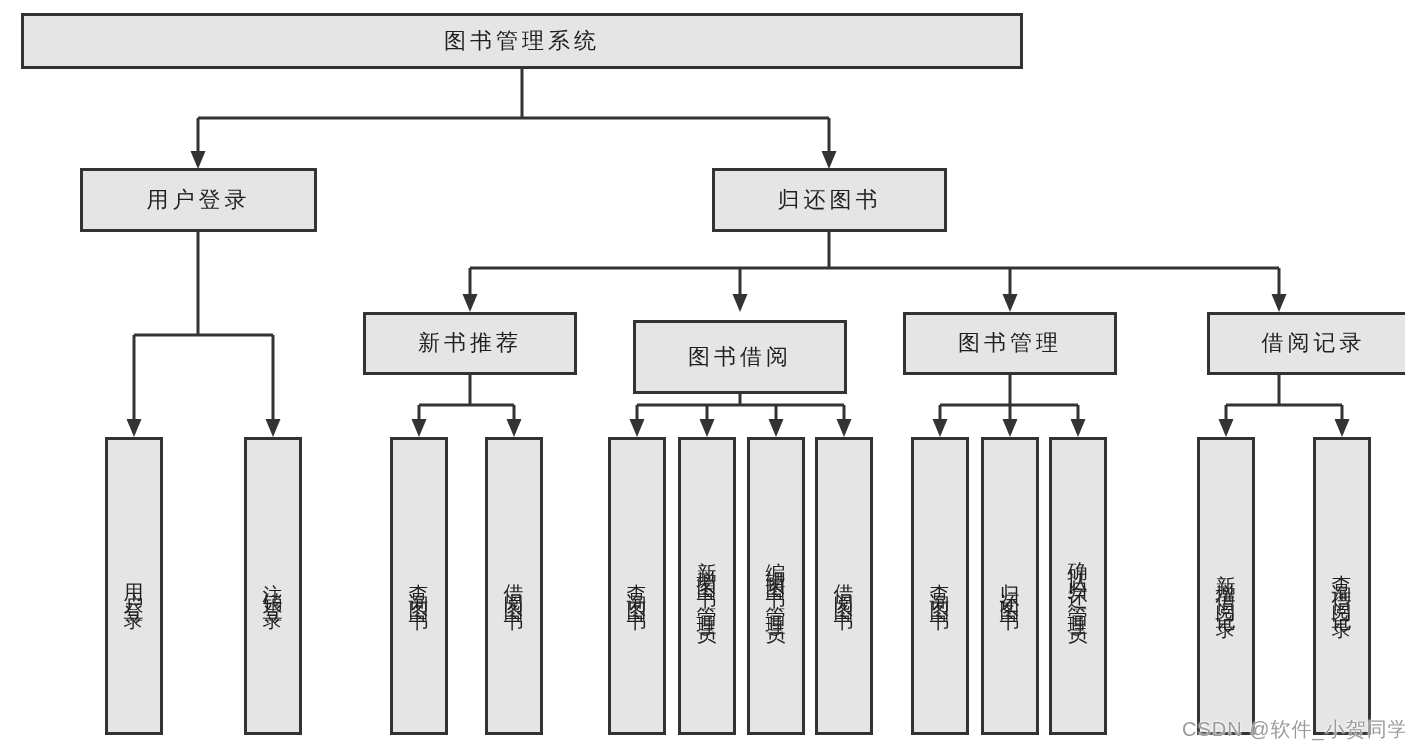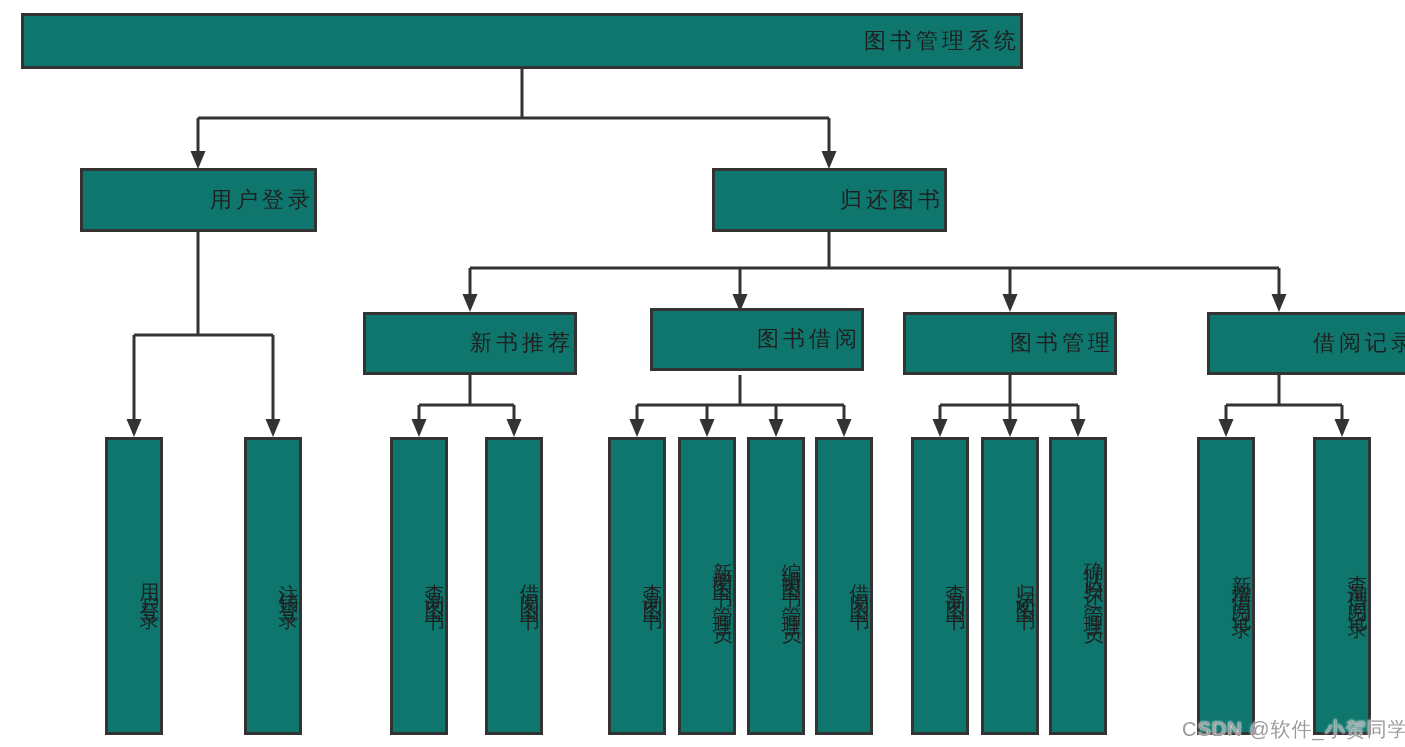--- a/index.html
+++ b/index.html
@@ -9,22 +9,22 @@
   .canvas {
     position:relative; width:1405px; height:747px;
     background:var(--background,#fff); overflow:hidden;
   }
   svg.connectors { position:absolute; left:0; top:0; width:1405px; height:747px; }
   svg.connectors path { stroke:var(--line,#333); stroke-width:3; fill:none; }
   svg.connectors polygon { fill:var(--line,#333); stroke:none; }
   .box {
     position:absolute; box-sizing:border-box;
     border:3px solid var(--line,#333);
-    background:#0f766e; color:var(--text,#1f1f1f);
-    display:flex; align-items:center; justify-content:flex-end;
+    background:#e5e5e5; color:var(--text,#1f1f1f);
+    display:flex; align-items:center; justify-content:center;
     font-size:22px; letter-spacing:4px; line-height:1.2;
     white-space:nowrap;
   }
   .leaf { font-size:20px; letter-spacing:9px; }
   .leaf .vtext {
     writing-mode:vertical-rl; text-orientation:mixed;
     line-height:1; white-space:normal;
   }
   .watermark {
     position:absolute; left:1182px; top:716px; z-index:5;
@@ -115,21 +115,21 @@
   <div class="box" style="left:80px; top:168px; width:237px; height:64px;">
     <span>用户登录</span>
   </div>
   <div class="box" style="left:712px; top:168px; width:235px; height:64px;">
     <span>归还图书</span>
   </div>
 
   <div class="box" style="left:363px; top:312px; width:214px; height:63px;">
     <span>新书推荐</span>
   </div>
-  <div class="box" style="left:633px; top:308px; width:214px; height:63px;margin-left:17px;">
+  <div class="box" style="left:633px; top:320px; width:214px; height:74px;">
     <span>图书借阅</span>
   </div>
   <div class="box" style="left:903px; top:312px; width:214px; height:63px;">
     <span>图书管理</span>
   </div>
   <div class="box" style="left:1172px; top:312px; width:213px; height:63px;margin-left:35px;">
     <span>借阅记录</span>
   </div>
 
   <div class="box leaf" style="left:105px; top:437px; width:58px; height:298px;">

